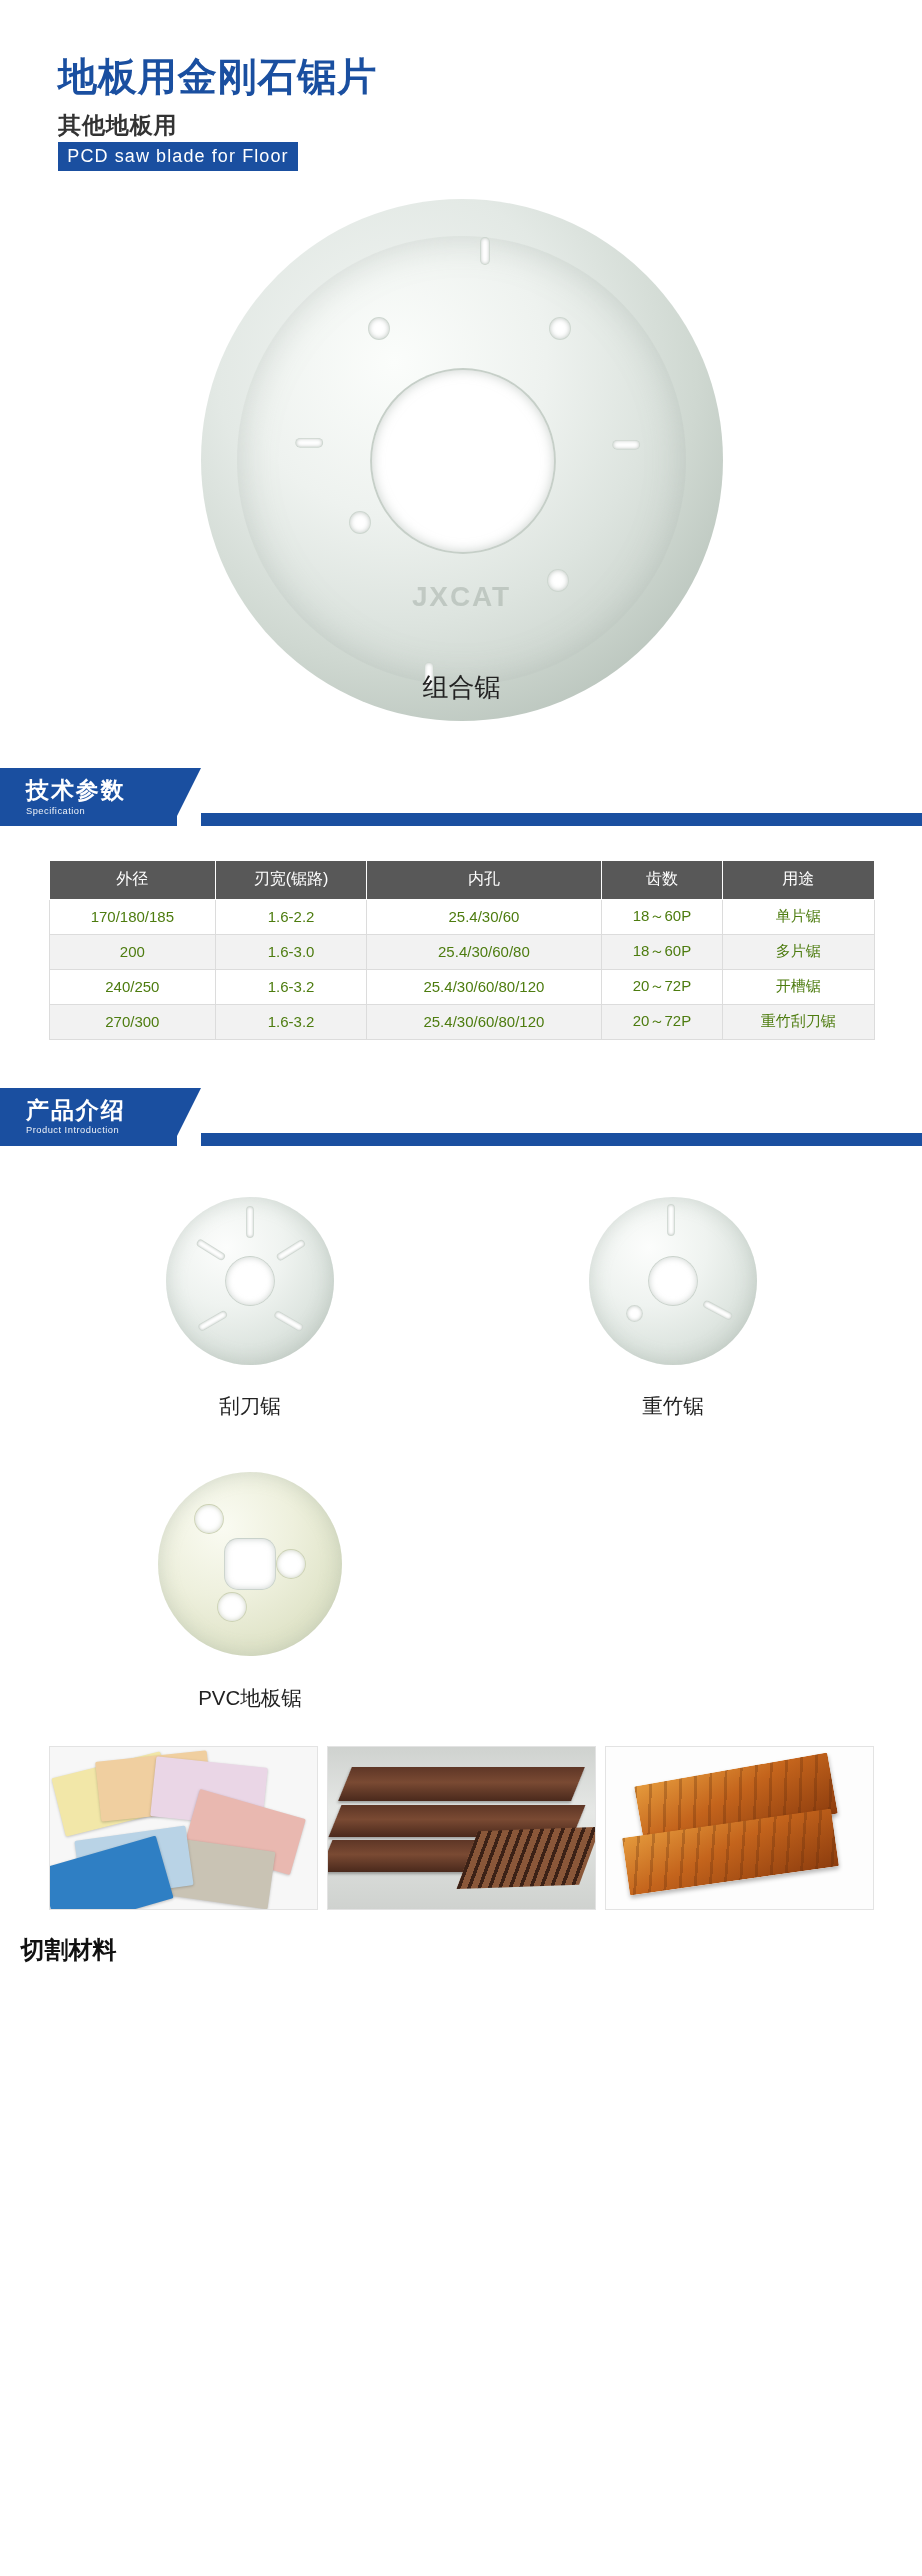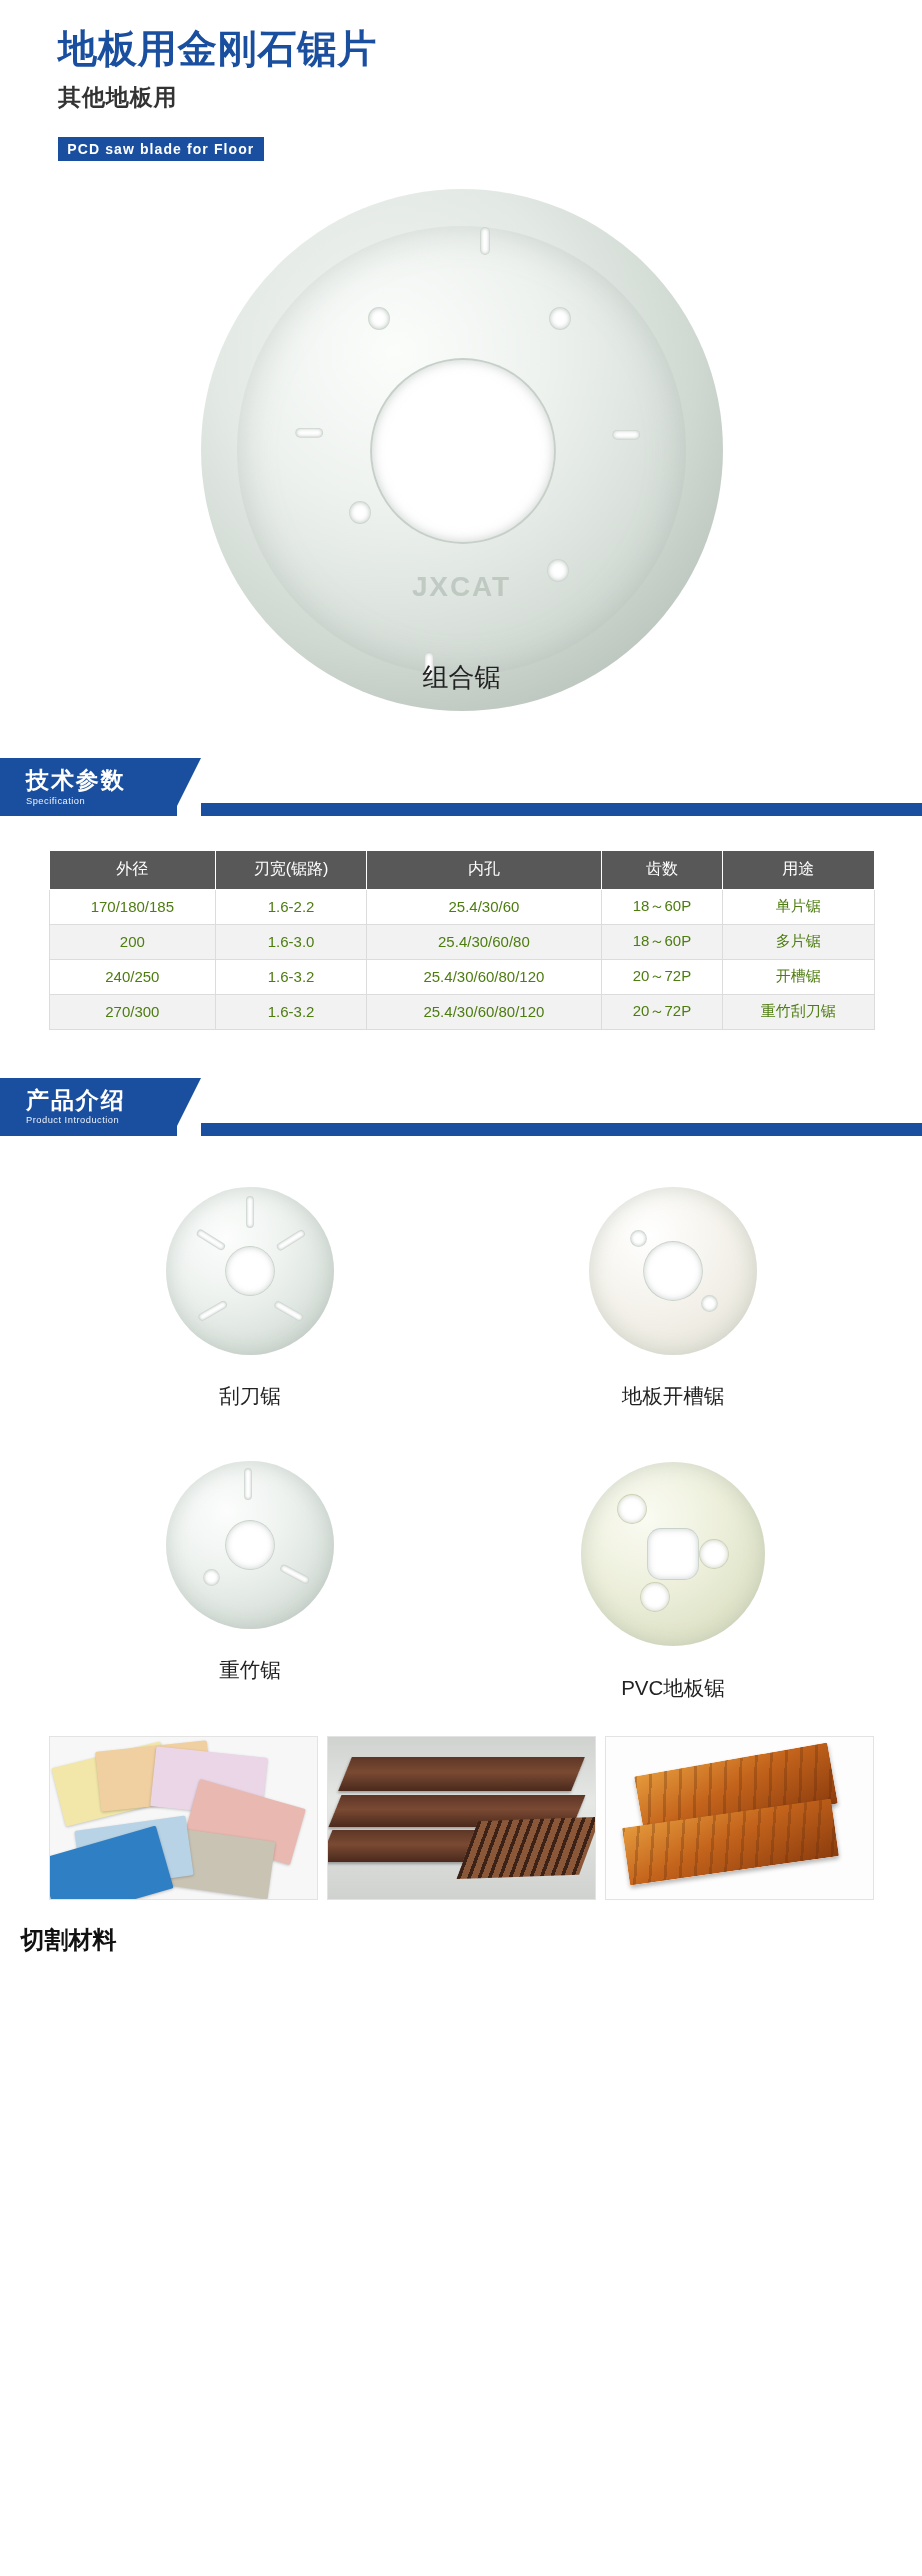--- a/index.html
+++ b/index.html
@@ -10,45 +10,45 @@
   }
   body {
     width: 923px;
     min-height: 2576px;
     position: relative;
     overflow: hidden;
   }
 
   
   .header {
-    padding: 28px 0 0 58px;
+    padding: 56px 0 0 58px;
   }
   .header h1 {
     font-size: 39px;
     font-weight: bold;
     color: #1a4fa0;
     letter-spacing: 0.9px;
     line-height: 1.1;
   }
   .header h2 {
     font-size: 23px;
     font-weight: bold;
     color: #333333;
     margin-top: 11.2px;
     letter-spacing: 0.9px;
   }
   .header .en-tag {
     display: inline-block;
     background: #1a4fa0;
     color: #ffffff;
-    font-size: 14px;
-    font-weight: bold;
+    font-size: 18px;
+    font-weight: normal;
     letter-spacing: 1.1px;
     padding: 3.7px 9.3px 4.7px 9.3px;
-    margin-top: 24px;
+    margin-top: 1px;
   }
 
   
   .hero {
     position: relative;
     width: 923px;
     height: 578px;
     margin-top: 18.6px;
   }
   .hero-wrap {
@@ -493,30 +493,20 @@
         <div class="mini-slot" style="left:95px; top:24px;"></div>
         <div class="mini-slot" style="left:56px;  top:52px;  transform:rotate(-58deg);"></div>
         <div class="mini-slot" style="left:136px; top:52px;  transform:rotate(58deg);"></div>
         <div class="mini-slot" style="left:58px;  top:123px; transform:rotate(-120deg);"></div>
         <div class="mini-slot" style="left:134px; top:123px; transform:rotate(120deg);"></div>
         <div class="bore"></div>
       </div>
       <div class="prod-caption">刮刀锯</div>
     </div>
 
-    <div class="prod-cell">
-      <div class="disc gold">
-        <div class="ring-teeth"></div>
-        <div class="plate"></div>
-        <div class="mini-pin" style="left:56px; top:58px;"></div>
-        <div class="mini-pin" style="left:127px; top:123px;"></div>
-        <div class="bore"></div>
-      </div>
-      <div class="prod-caption">地板开槽锯</div>
-    </div>
 
     <div class="prod-cell">
       <div class="disc">
         <div class="ring-teeth"></div>
         <div class="plate"></div>
         <div class="mini-pin" style="left:52px; top:123px;"></div>
         <div class="mini-slot" style="left:93px; top:22.4px;"></div>
         <div class="mini-slot" style="left:140px; top:112px; transform:rotate(118deg);"></div>
         <div class="bore"></div>
       </div>

